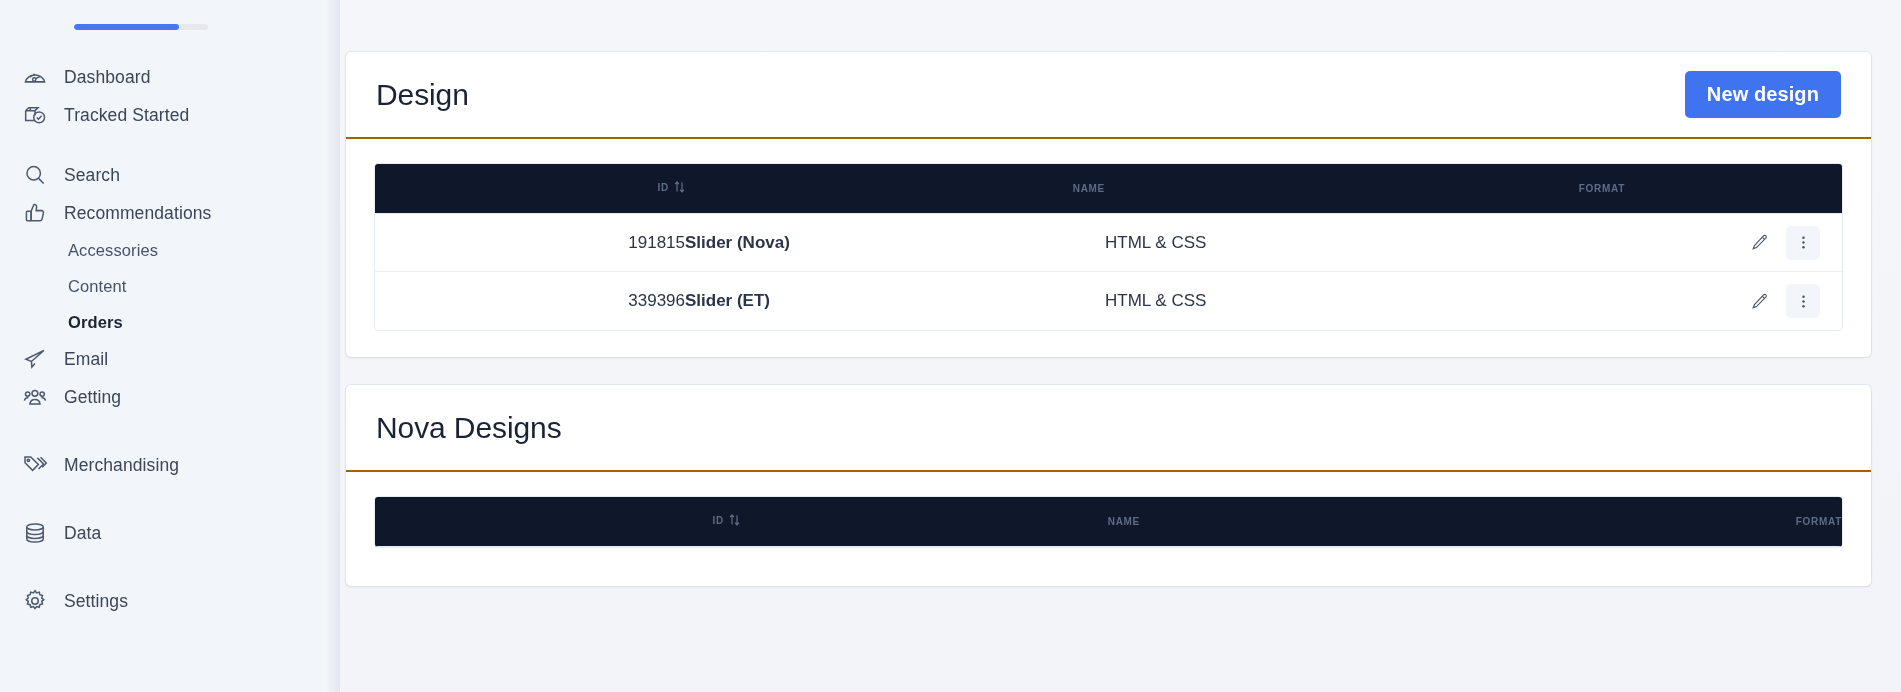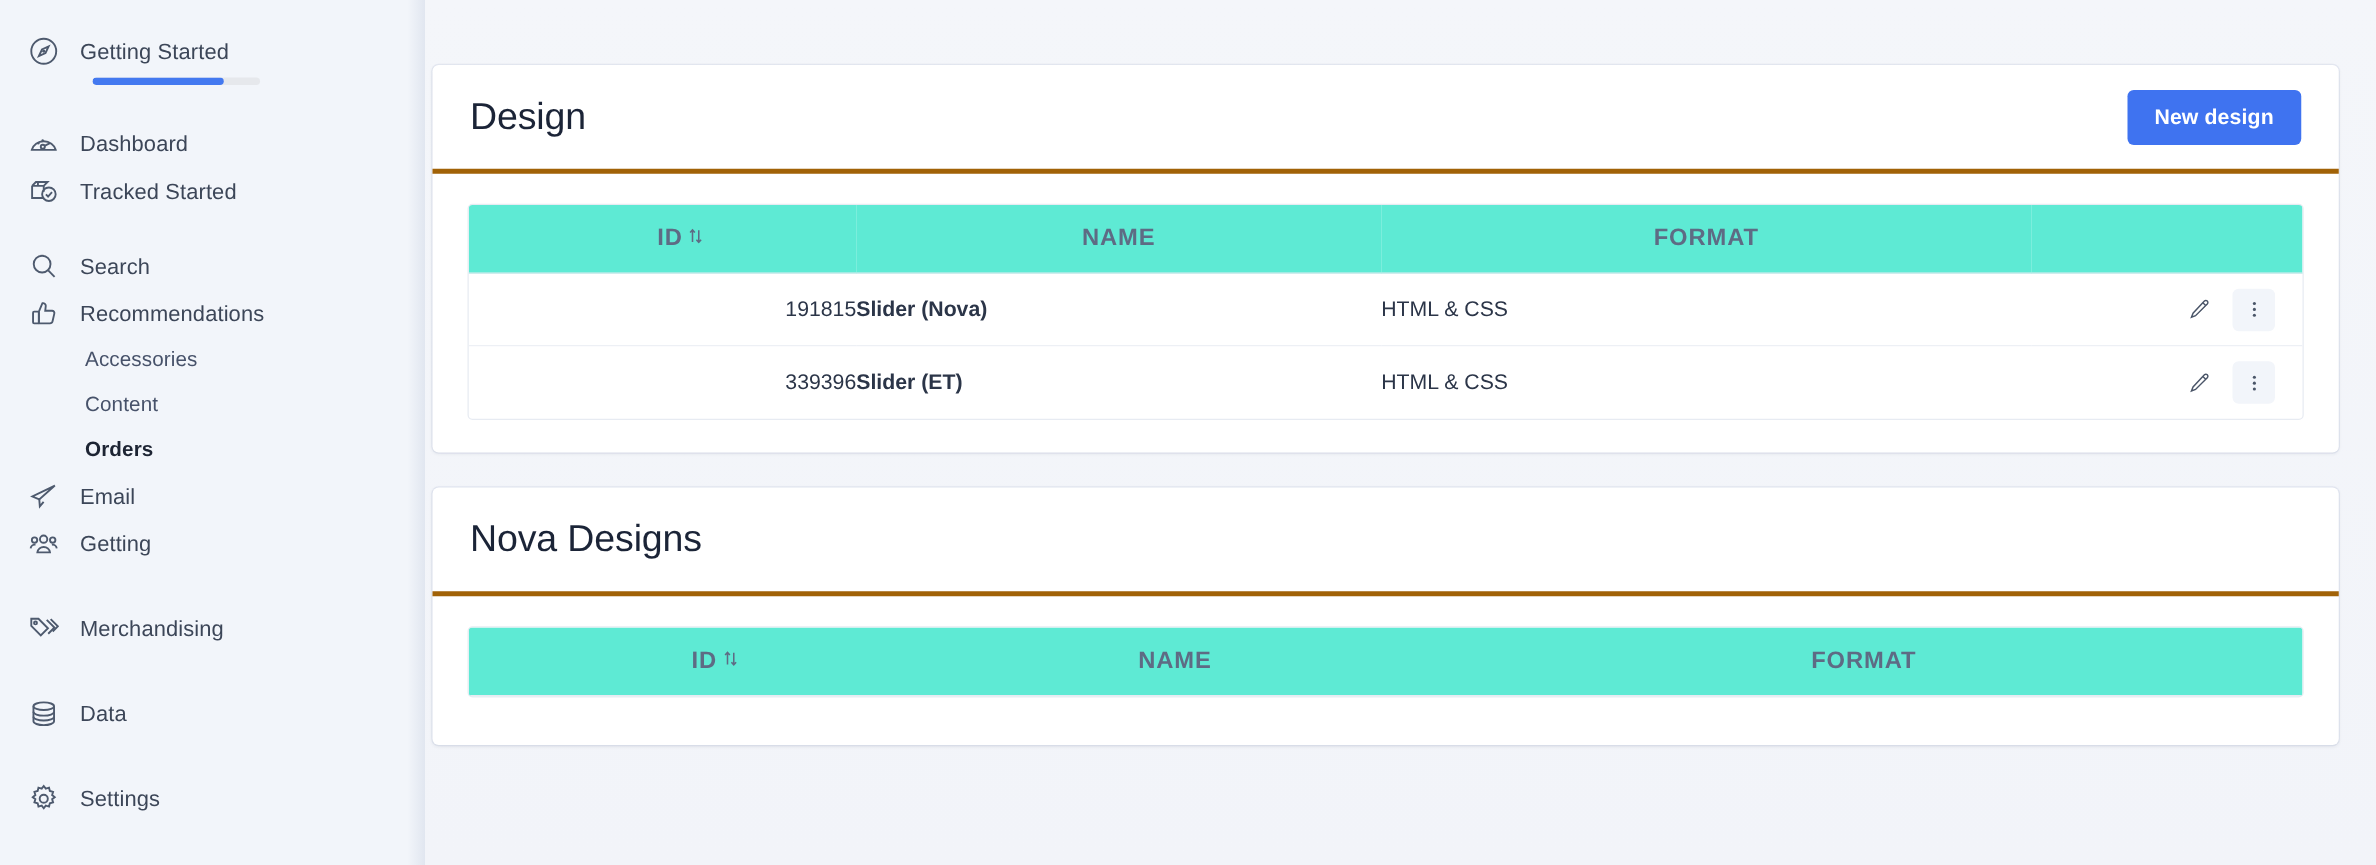--- a/index.html
+++ b/index.html
@@ -112,32 +112,32 @@
     margin-left: 0;
   }
   .card + .card { margin-top: 28px; }
 
   .card-head {
     display: flex;
     align-items: center;
     justify-content: space-between;
     padding: 0 30px;
     height: 87px;
-    border-bottom: 4px solid #a16207;
+    border-bottom: 2px solid #a16207;
   }
   .card-title {
     font-size: 30px;
     font-weight: normal;
     color: #1b2437;
     letter-spacing: -0.1px;
   }
   .btn-primary {
     background: #3f73f0;
     color: #ffffff;
-    font-size: 17px;
+    font-size: 20px;
     font-weight: bold;
     border: none;
     border-radius: 5px;
     padding: 12px 22px;
     cursor: pointer;
     font-family: "Liberation Sans", sans-serif;
     letter-spacing: 0.1px;
   }
 
   .card-body { padding: 24px 28px 26px 28px; }
@@ -145,23 +145,23 @@
   
   .tbl {
     width: 100%;
     border-collapse: separate;
     border-spacing: 0;
     border: 1px solid #e7ebf2;
     border-radius: 4px;
     overflow: hidden;
   }
   .tbl thead th {
-    background: #5eead4;
-    text-align: center;
-    font-size: 19px;
+    background: #0f172a;
+    text-align: right;
+    font-size: 10px;
     font-weight: bold;
     letter-spacing: 0.7px;
     color: #5e6b84;
     padding: 16px 0;
     height: 50px;
     border-bottom: 1px solid #e7ebf2;
     white-space: nowrap;
   }
   .tbl tbody td {
     padding: 0;
@@ -215,30 +215,20 @@
   .icon-btn.boxed { background: #f2f5fa; }
   .icon-btn svg { display: block; }
 </style>
 </head>
 <body>
 
 <div class="app">
 
   <nav class="sidebar">
 
-    <div class="nav-item">
-      <span class="nav-icon">
-        <svg width="26" height="26" viewBox="0 0 24 24" fill="none" stroke="currentColor" stroke-width="1.4">
-          <circle cx="12" cy="12" r="9.2"></circle>
-          <path d="M15.6 8.4 L13.3 13.3 L8.4 15.6 L10.7 10.7 Z"></path>
-          <circle cx="12" cy="12" r="1.1" fill="currentColor" stroke="none"></circle>
-        </svg>
-      </span>
-      <span class="nav-label">Getting Started</span>
-    </div>
 
     <div class="progress-wrap">
       <div class="progress-track">
         <div class="progress-fill" id="gs-progress" style="width: 78%;"></div>
       </div>
     </div>
 
     <div class="nav-gap-sm"></div>
 
     <div class="nav-item">

